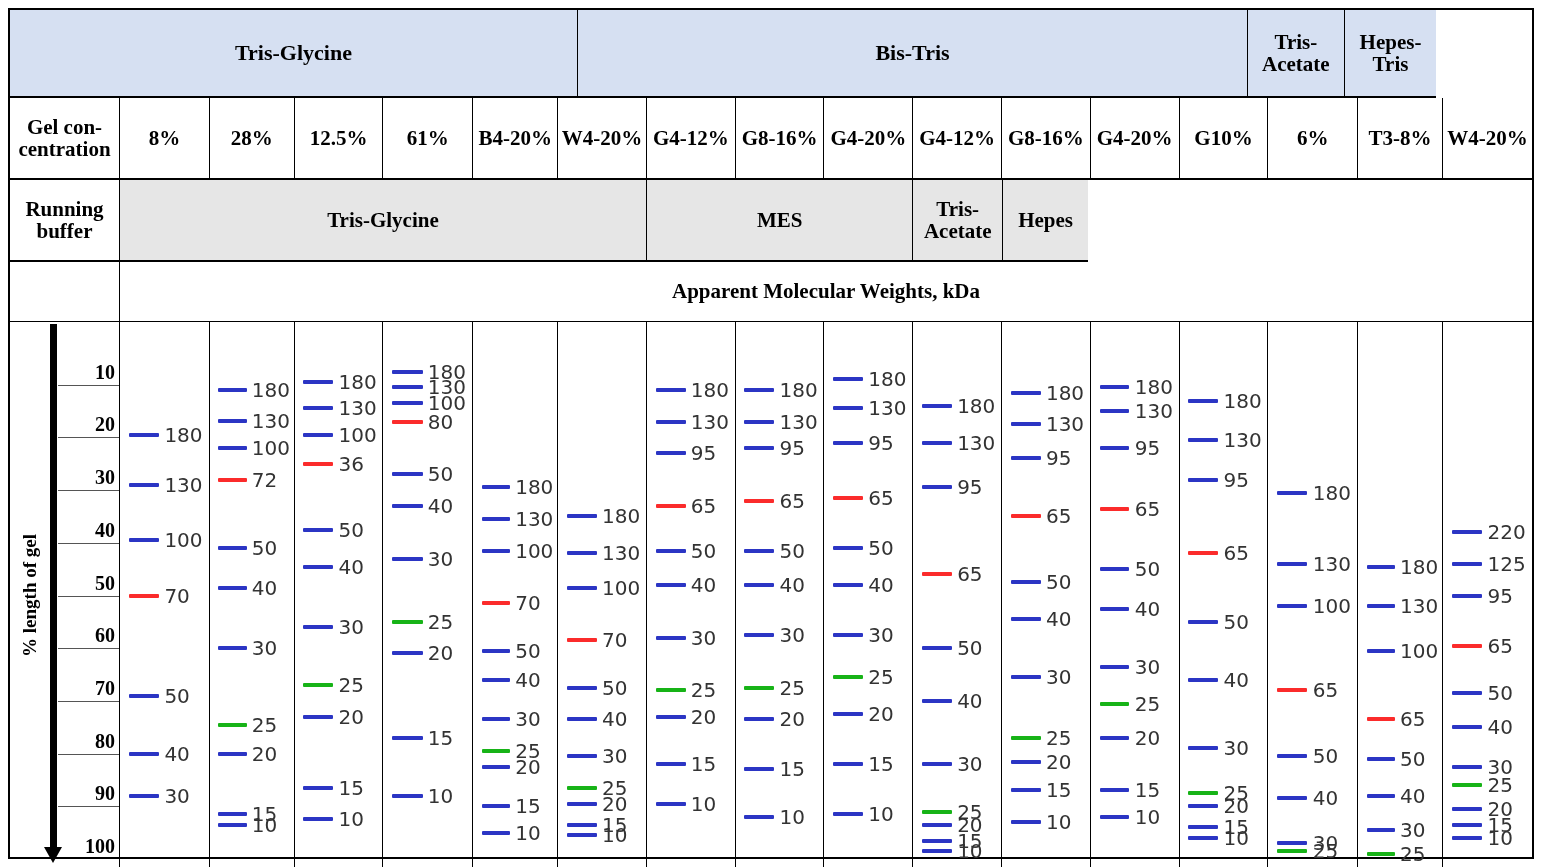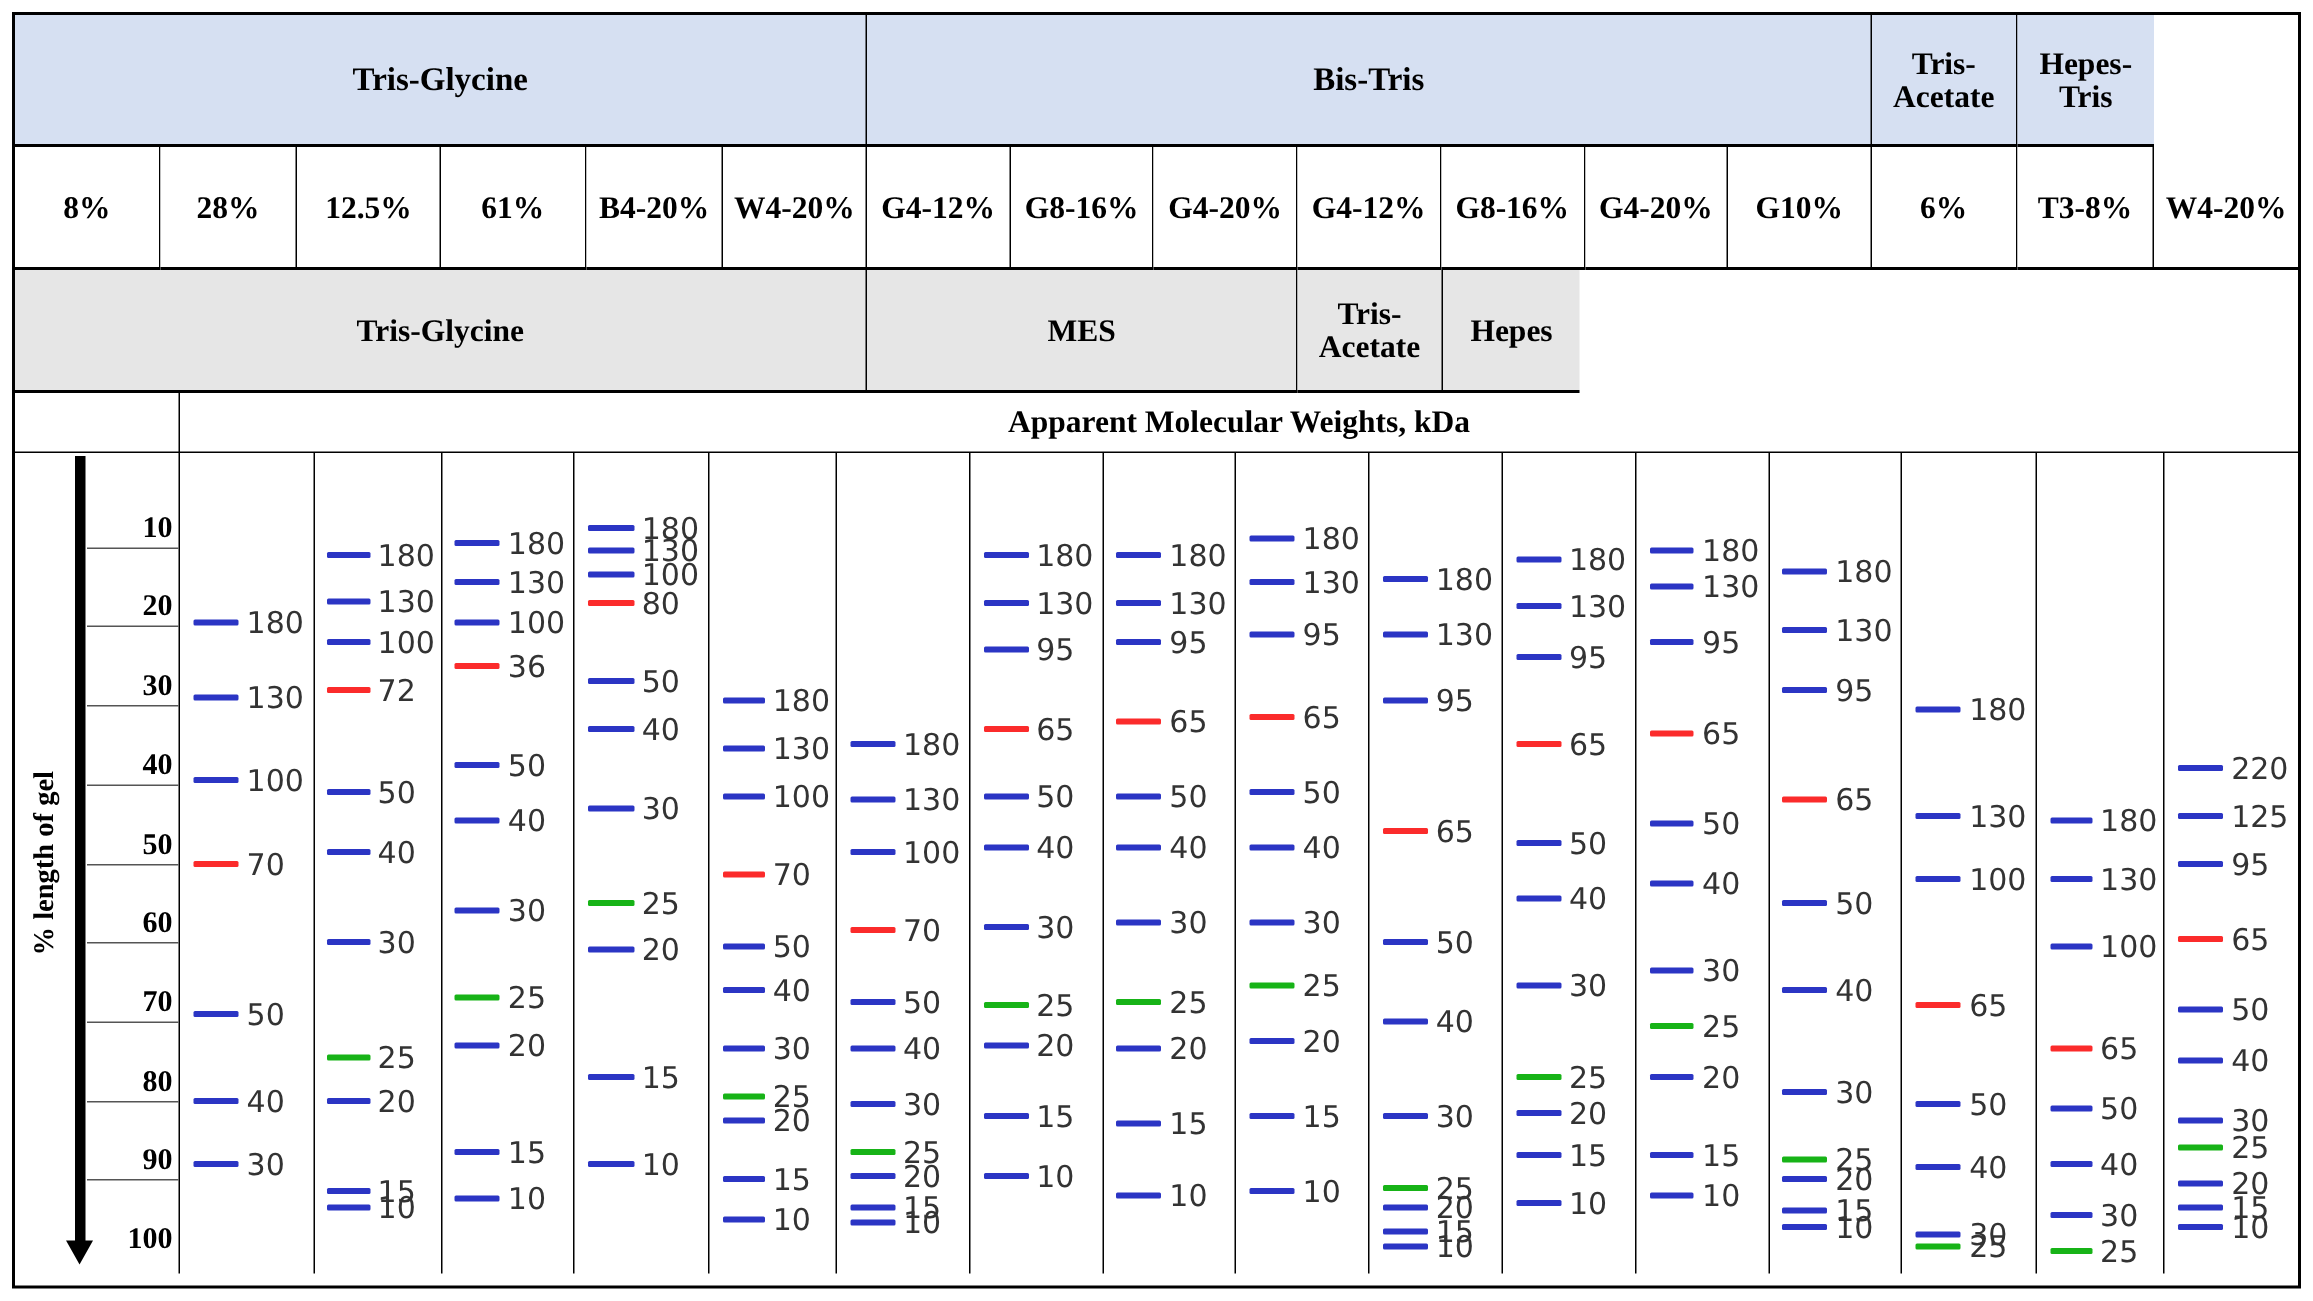--- a/index.html
+++ b/index.html
@@ -53,21 +53,21 @@
   .cell:last-child { border-right: none; }
 
   .blue-band   { background: #d6e0f2; }
   .grey-band   { background: #e6e6e6; }
   .white-band  { background: #ffffff; }
 
   
   .row-geltype  { height: 88px; }
   .row-gelconc  { height: 82px; }
   .row-buffer   { height: 82px; }
-  .row-amw      { height: 40px; }
+  .row-amw      { height: 60px; }
   .row-lanes    { height: 547px; }
 
   .row-geltype .cell { font-size: 21px; }
   .row-gelconc .cell { font-size: 21px; }
   .row-buffer  .cell { font-size: 21px; }
   .row-amw     .cell { font-size: 21px; border-bottom: 1px solid #000;}
 
   
   .stub {
     width: 110px;
@@ -178,20 +178,23 @@
           <div class="cell blue-band" style="flex: 0 0 37.3206%; font-size: 22px;">Tris-Glycine</div>
           <div class="cell blue-band" style="flex: 0 0 44.0191%; font-size: 22px;">Bis-Tris</div>
           <div class="cell blue-band" style="flex: 0 0 6.3568%; font-size: 21px;">Tris-Acetate</div>
           <div class="cell blue-band" style="flex: 0 0 6.01504%; font-size: 21px; border-right: none;">
             <span>Hepes-<br>Tris</span>
           </div>
         </div>
     </div>
 
     <div class="row row-gelconc">
+      <div class="cell stub white-band">
+        <span>Gel con-<br>centration</span>
+      </div>
       <div id="gelconc-cells" style="display:flex;flex:1 1 auto;min-width:0;">
           <div class="cell white-band" style="flex: 0 0 6.3568%;">8%</div>
           <div class="cell white-band" style="flex: 0 0 6.01504%;">28%</div>
           <div class="cell white-band" style="flex: 0 0 6.28845%;">12.5%</div>
           <div class="cell white-band" style="flex: 0 0 6.3568%;">61%</div>
           <div class="cell white-band" style="flex: 0 0 6.01504%;">B4-20%</div>
           <div class="cell white-band" style="flex: 0 0 6.28845%;">W4-20%</div>
           <div class="cell white-band" style="flex: 0 0 6.28845%;">G4-12%</div>
           <div class="cell white-band" style="flex: 0 0 6.28845%;">G8-16%</div>
           <div class="cell white-band" style="flex: 0 0 6.28845%;">G4-20%</div>
@@ -199,20 +202,23 @@
           <div class="cell white-band" style="flex: 0 0 6.28845%;">G8-16%</div>
           <div class="cell white-band" style="flex: 0 0 6.28845%;">G4-20%</div>
           <div class="cell white-band" style="flex: 0 0 6.28845%;">G10%</div>
           <div class="cell white-band" style="flex: 0 0 6.3568%;">6%</div>
           <div class="cell white-band" style="flex: 0 0 6.01504%;">T3-8%</div>
           <div class="cell white-band" style="flex: 0 0 6.28845%; border-right: none;">W4-20%</div>
         </div>
     </div>
 
     <div class="row row-buffer">
+      <div class="cell stub white-band">
+        <span>Running<br>buffer</span>
+      </div>
       <div id="buffer-cells" style="display:flex;flex:1 1 auto;min-width:0;">
           <div class="cell grey-band" style="flex: 0 0 37.3206%;">Tris-Glycine</div>
           <div class="cell grey-band" style="flex: 0 0 18.8653%;">MES</div>
           <div class="cell grey-band" style="flex: 0 0 6.3568%;">Tris-Acetate</div>
           <div class="cell grey-band" style="flex: 0 0 6.01504%; border-right: none;">Hepes</div>
         </div>
     </div>
 
     <div class="row row-amw">
       <div class="cell stub white-band" style="border-bottom:1px solid #000;"></div>

